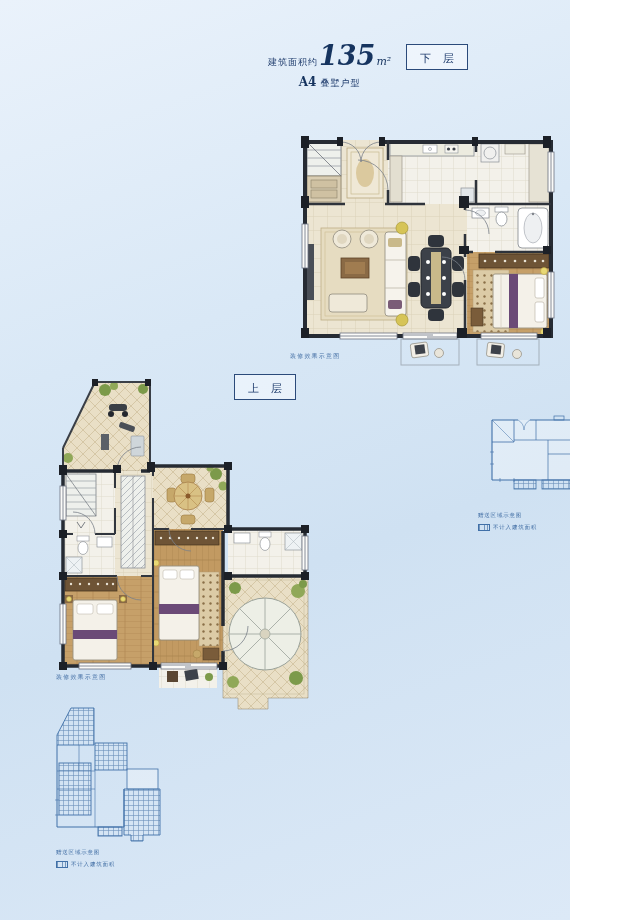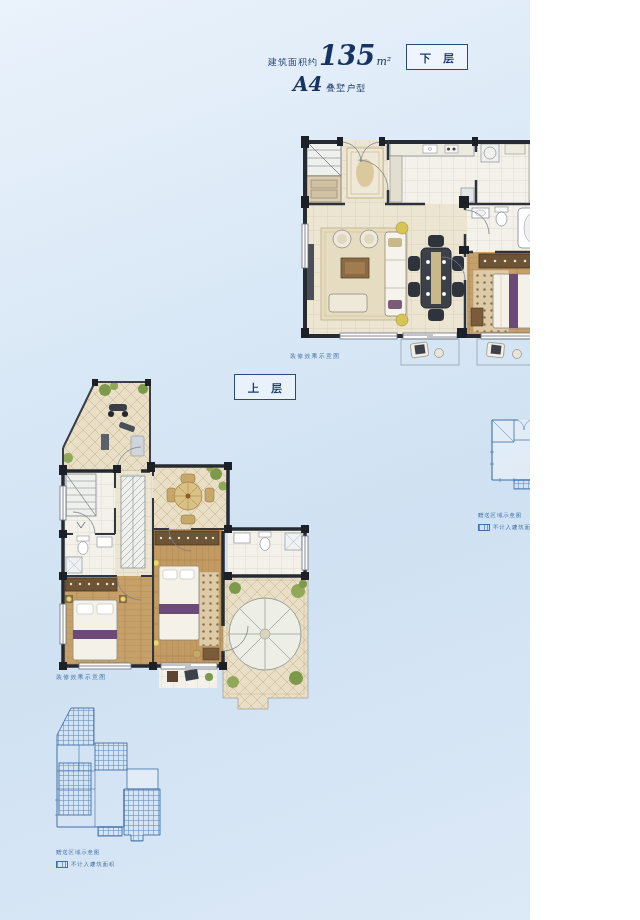--- a/index.html
+++ b/index.html
@@ -1,30 +1,30 @@
 <!DOCTYPE html>
 <html><head>
 <meta charset="utf-8">
 <style>
   html,body{margin:0;padding:0;}
   body{width:640px;height:920px;font-family:"Liberation Sans",sans-serif;}
   .canvas{position:relative;width:530px;height:920px;overflow:hidden;
-    background:linear-gradient(160deg,#eaf2fb 0%,#d9e8f6 35%,#cfe1f2 60%,#dce9f7 100%);}
+    background:linear-gradient(160deg,#eaf2fb 0%,#d9e8f6 35%,#cfe1f2 60%,#dce9f7 100%);padding-left:40px;}
   .abs{position:absolute;}
   
   .area-line{white-space:nowrap;color:#1d3a6b;}
   .t-small{font-size:9px;color:#1d3a6b;letter-spacing:1px;}
   .t-big{font-family:"DejaVu Serif","Liberation Serif",serif;font-style:italic;font-weight:bold;
     font-size:27px;color:#16345f;line-height:1;margin:0 1px;}
   .t-unit{font-family:"DejaVu Serif","Liberation Serif",serif;font-style:italic;font-size:11px;color:#16345f;}
   .type-line{margin-top:3px;text-align:center;color:#1d3a6b;white-space:nowrap;}
-  .t-a4{font-family:"DejaVu Serif","Liberation Serif",serif;font-style:italic;font-weight:bold;
-    font-size:20px;color:#16345f;margin-right:4px;}
+  .t-a4{font-family:"DejaVu Serif","Liberation Serif",serif;font-weight:bold;
+    font-size:12px;color:#16345f;margin-right:4px;}
   .floor-label{box-sizing:border-box;width:62px;height:26px;border:1px solid #2b4a7a;
-    background:rgba(250,252,255,.55);color:#1d3a6b;font-size:11px;font-weight:bold;
+    background:rgba(250,252,255,.55);color:#1d3a6b;font-size:11px;font-weight:normal;
     letter-spacing:12px;padding:6px 0 0 13px;}
   .tiny-caption{font-size:6px;color:#4a74a8;letter-spacing:1.2px;white-space:nowrap;}
   .kp-caption{font-size:5.5px;color:#3f6ca3;letter-spacing:0.8px;white-space:nowrap;}
   .legend-row{display:flex;align-items:center;}
   .hatch-swatch{width:10px;height:5px;border:0.5px solid #4070a8;margin-right:3px;
     background:repeating-linear-gradient(90deg,#7396bd 0,#7396bd 0.8px,transparent 0.8px,transparent 2.6px);}
   svg{display:block;}
 </style>
 </head>
 <body>

